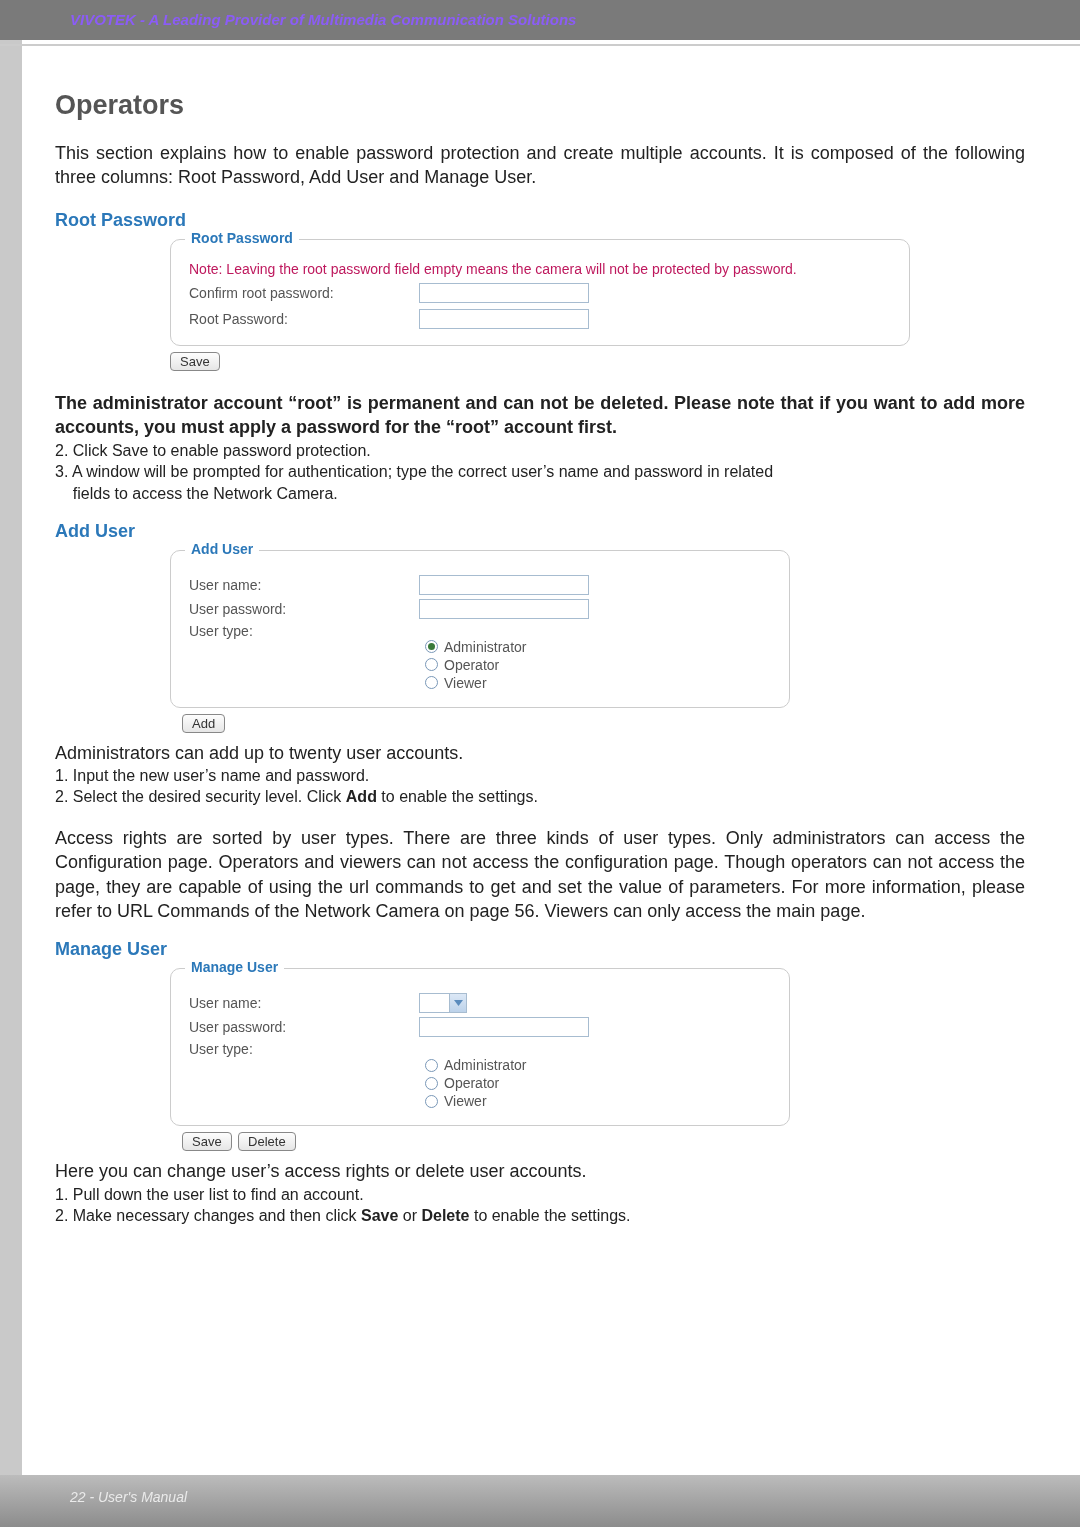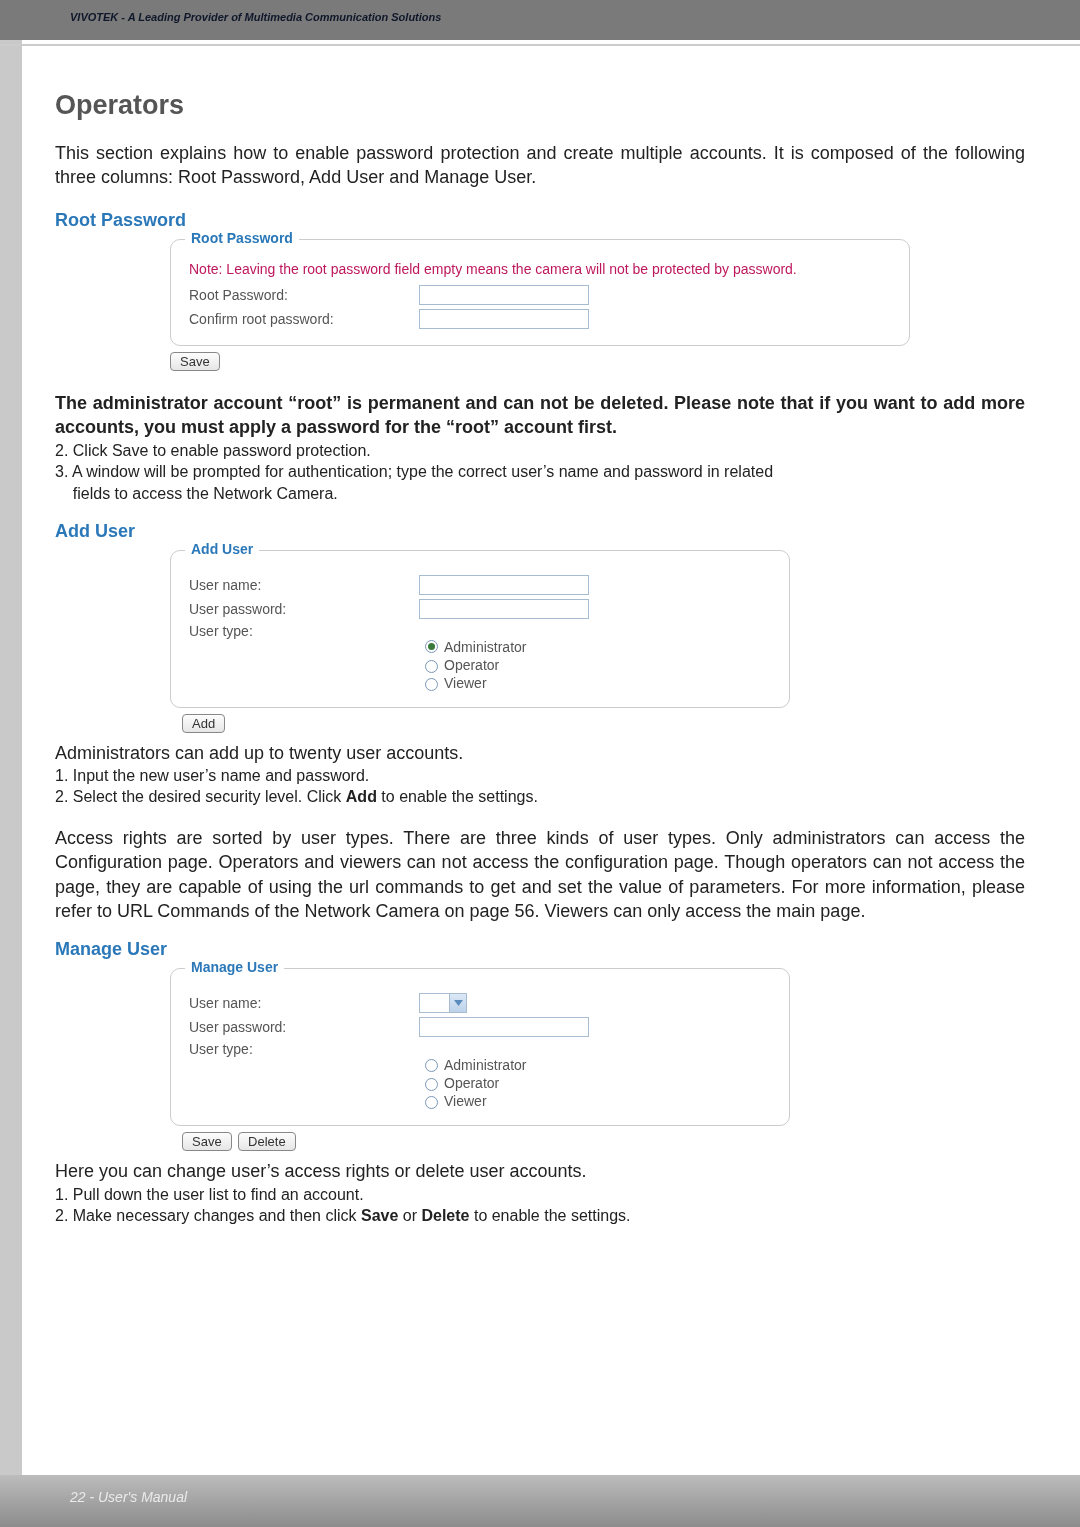--- a/index.html
+++ b/index.html
@@ -5,22 +5,22 @@
   * { box-sizing: border-box; margin: 0; padding: 0; }
   html, body { width: 1080px; background: #fff; font-family: Arial, Helvetica, sans-serif; }
   .page { width: 1080px; min-height: 1527px; position: relative; background: #fff; }
   .left-stripe { position: absolute; left: 0; top: 0; width: 22px; height: 100%; background: #c9c9c9; }
   .header-bar {
     position: absolute; left: 0; top: 0; width: 100%; height: 40px;
     background: #7a7a7a;
   }
   .header-text {
     position: absolute; left: 70px; top: 11px;
-    font-style: italic; font-weight: bold; color: #0f172a;
-    font-size: 11px;
+    font-style: italic; font-weight: bold; color: #8b5cf6;
+    font-size: 15px;
   }
   .content { position: absolute; left: 55px; top: 90px; width: 970px; }
   .h-security { font-size: 27px; font-weight: bold; color: #555; margin-bottom: 20px; }
   .intro { font-size: 18px; color: #222; line-height: 1.35; text-align: justify; margin-bottom: 20px; }
   .section-title { font-size: 18px; font-weight: bold; color: #2b78b9; margin-bottom: 8px; margin-top: 16px;}
   .form-frame {
     margin-left: 115px; width: 740px; position: relative;
     margin-bottom: 6px;
   }
   .fieldset {
@@ -40,21 +40,21 @@
   .btn {
     display: inline-block; border: 1px solid #888; border-radius: 4px;
     background: linear-gradient(#fdfdfd,#e6e6e6);
     font-size: 13px; color: #333; padding: 1px 9px;
     font-family: Arial; cursor: pointer;
   }
   .btn-row { margin-left: 115px; margin-top: 4px; }
   .body-text { font-size: 18px; color: #222; line-height: 1.35; text-align: justify; }
   .list-text { font-size: 16px; color: #222; line-height: 1.35; }
   .radio-row { display: flex; align-items: center; gap: 6px; font-size: 14px; color: #555; margin-left: 236px; }
-  .radio-row-2 { display: flex; align-items: flex-end; gap: 6px; font-size: 14px; color: #555; margin-left: 236px; margin-top: 2px;}
+  .radio-row-2 { display: flex; align-items: center; gap: 6px; font-size: 14px; color: #555; margin-left: 236px; margin-top: 2px;}
   .radio-dot {
     width: 13px; height: 13px; border-radius: 50%; border: 1px solid #7a98b8;
     display: inline-flex; align-items: center; justify-content: center; background:#fff;
   }
   .radio-dot.selected::after {
     content: ""; width: 7px; height: 7px; border-radius: 50%; background: #3a7a3a;
   }
   .select-box {
     width: 48px; height: 20px; border: 1px solid #a7bcd0; background: #fff;
     display: inline-flex; align-items:center; justify-content:flex-end;
@@ -88,26 +88,26 @@
     <div class="h-security">Operators</div>
     <div class="intro">This section explains how to enable password protection and create multiple accounts. It is composed of the following three columns: Root Password, Add User and Manage User.</div>
 
     <div class="section-title">Root Password</div>
 
     <div class="form-frame">
       <div class="fieldset">
         <div class="legend">Root Password</div>
         <div style="height:6px"></div>
         <div class="note-text">Note: Leaving the root password field empty means the camera will not be protected by password.</div>
+        <div class="form-row">
+          <div class="form-label-col">Confirm root password:</div>
+          <input class="input-box" type="password" value="" style="">
+        </div>
         <div class="form-row" style="margin-top:6px;">
           <div class="form-label-col">Root Password:</div>
-          <input class="input-box" type="password" value="" style="">
-        </div>
-        <div class="form-row">
-          <div class="form-label-col">Confirm root password:</div>
           <input class="input-box" type="password" value="" style="">
         </div>
       </div>
     </div>
     <div class="btn-row">
       <span class="btn">Save</span>
     </div>
 
     <div class="body-text" style="margin-top:20px;font-weight:bold;">The administrator account “root” is permanent and can not be deleted. Please note that if you want to add more accounts, you must apply a password for the “root” account first.</div>
     <div class="list-text">2. Click Save to enable password protection.</div>

